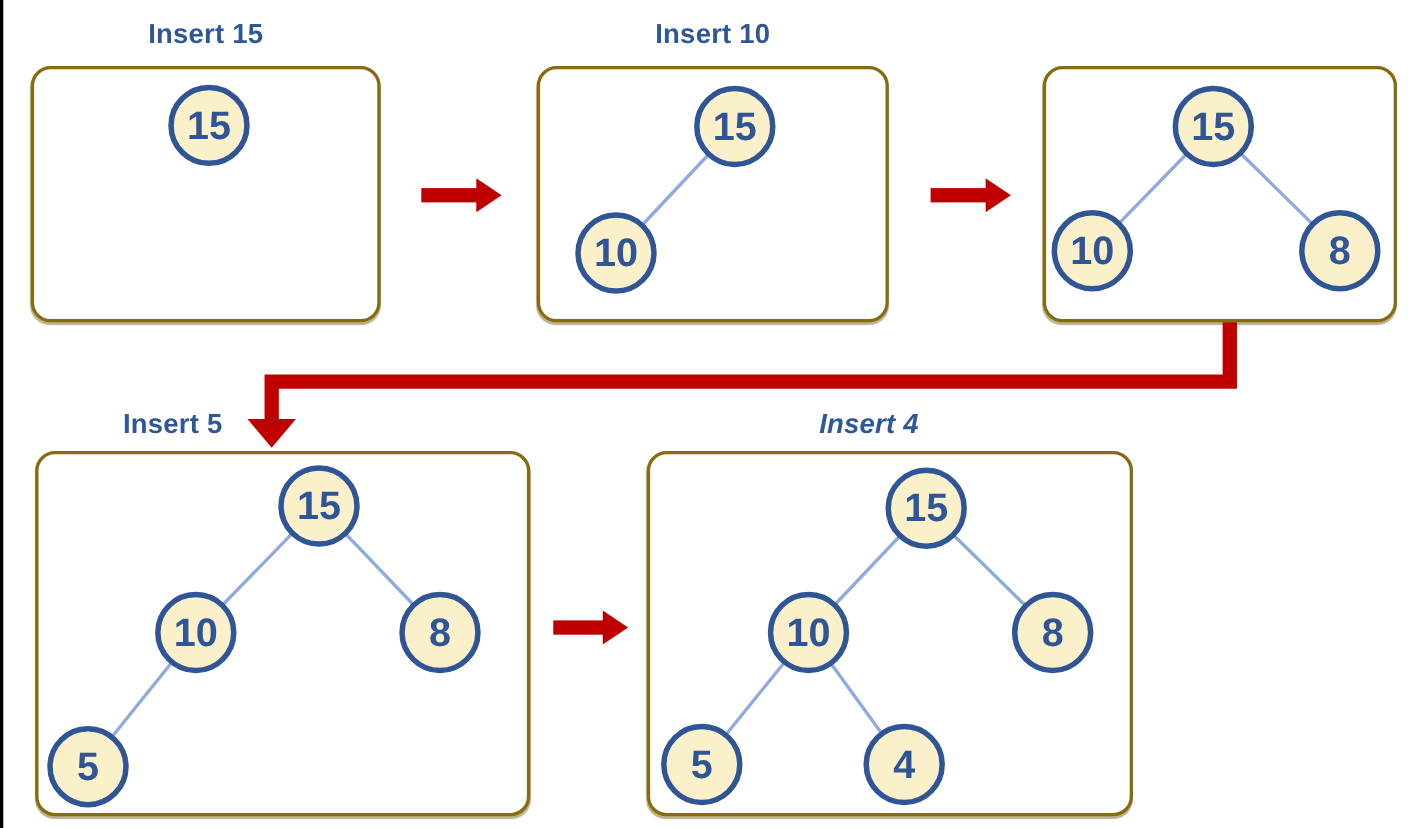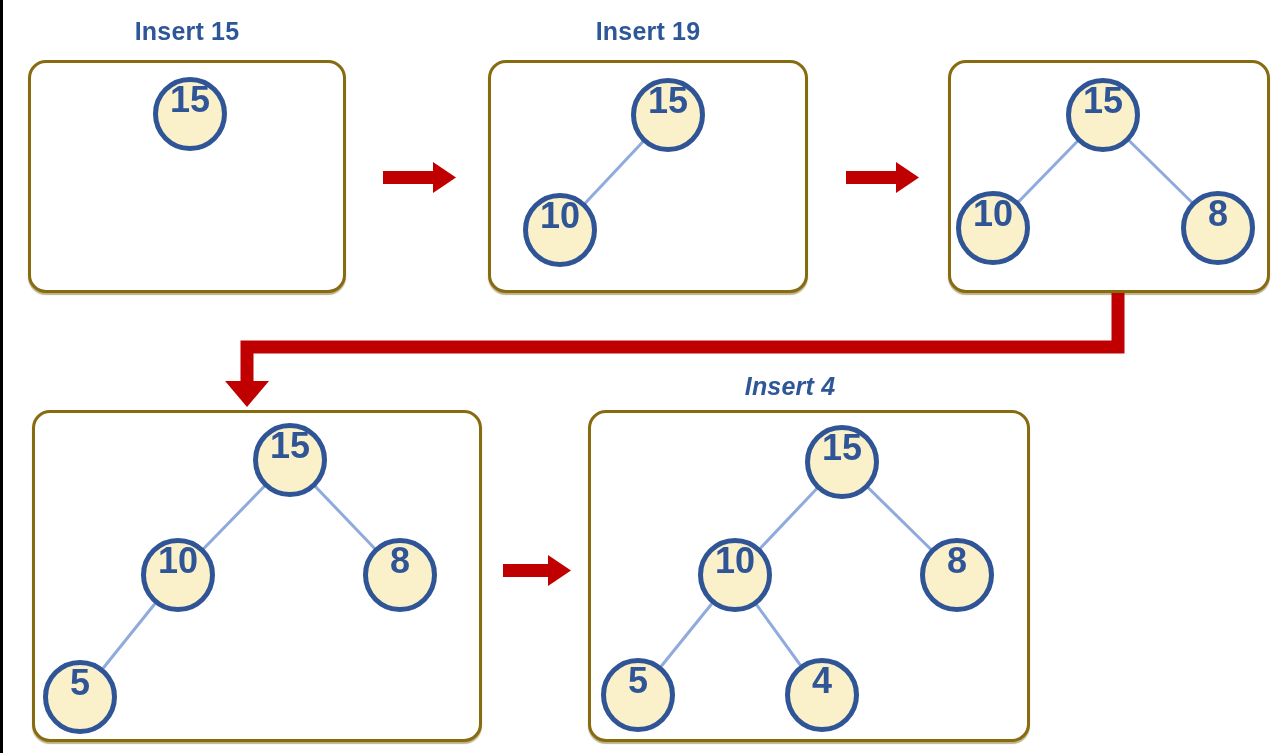--- a/index.html
+++ b/index.html
@@ -15,39 +15,40 @@
     box-shadow:0 2px 1px rgba(105,84,0,0.45);z-index:1;
   }
   .panel-title{
     position:absolute;text-align:center;font-size:25px;font-weight:700;color:#2E5797;
     letter-spacing:0.2px;z-index:3;
   }
   svg.overlay{position:absolute;left:0;top:0;z-index:2;}
   .node{
     position:absolute;width:64px;height:64px;border-radius:50%;
     background:#FAF0CA;border:5px solid #2F5597;z-index:3;
-    display:flex;align-items:flex-start;justify-content:center;
+    display:flex;align-items:center;justify-content:center;
     font-size:36px;font-weight:700;color:#2F5597;line-height:1;
   }
 </style>
 </head>
 <body>
 
 <div style="position:absolute;left:0;top:0;width:1276px;height:753px;">
 
   <div class="left-edge"></div>
 
   <div class="panel-box" style="left:28px;top:60px;width:312px;height:227px;"></div>
   <div class="panel-box" style="left:488px;top:60px;width:314px;height:227px;"></div>
   <div class="panel-box" style="left:948px;top:60px;width:316px;height:227px;"></div>
   <div class="panel-box" style="left:32px;top:410px;width:444px;height:326px;"></div>
   <div class="panel-box" style="left:588px;top:410px;width:436px;height:326px;"></div>
 
   <div class="panel-title" style="left:28px;top:17px;width:318px;">Insert 15</div>
-  <div class="panel-title" style="left:488px;top:17px;width:320px;">Insert 19</div>
+  <div class="panel-title" style="left:488px;top:17px;width:320px;">Insert 10</div>
+  <div class="panel-title" style="left:32px;top:372px;width:250px;">Insert 5</div>
   <div class="panel-title" style="left:588px;top:372px;width:404px;font-style:italic;">Insert 4</div>
 
   <svg class="overlay" width="1280" height="753" viewBox="0 0 1280 753">
     <g stroke="#8FAADC" stroke-width="3">
       <line x1="668" y1="115" x2="560" y2="230"></line>
       <line x1="1103" y1="115" x2="993" y2="228"></line>
       <line x1="1103" y1="115" x2="1218" y2="228"></line>
       <line x1="290" y1="460" x2="178" y2="575"></line>
       <line x1="290" y1="460" x2="400" y2="575"></line>
       <line x1="178" y1="575" x2="80" y2="697"></line>

